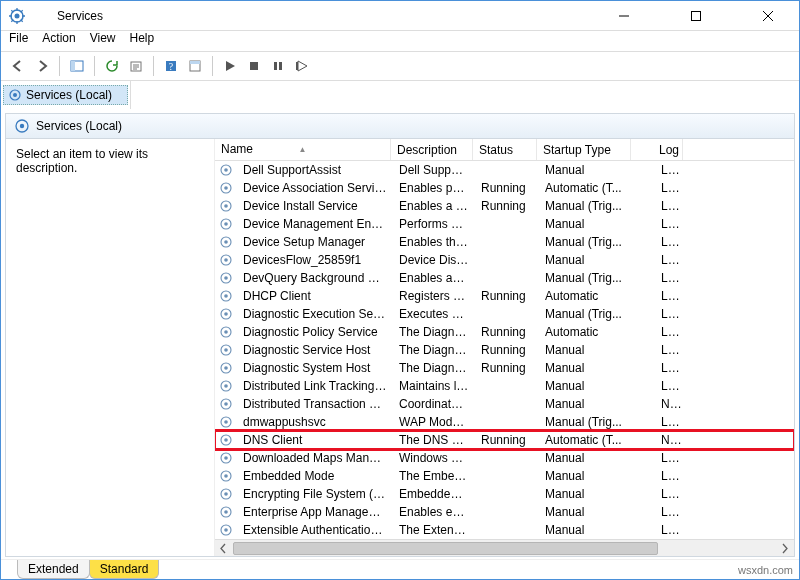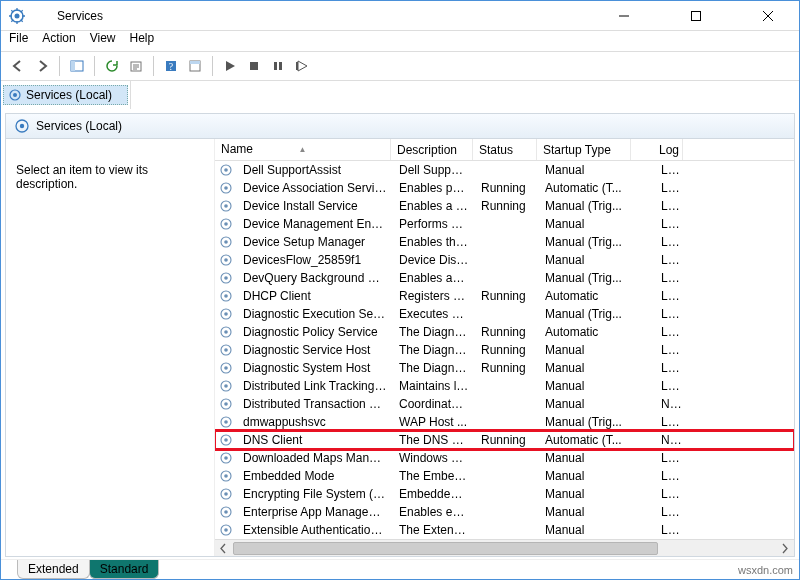--- a/index.html
+++ b/index.html
@@ -12,32 +12,32 @@
   .menubar span { cursor:default; }
   .toolbar { height:30px; border-top:1px solid #ddd; border-bottom:1px solid #ddd; display:flex; align-items:center; padding:0 6px; gap:2px;}
   .tbtn { width:22px; height:22px; display:flex; align-items:center; justify-content:center; border:1px solid transparent; border-radius:2px;}
   .tsep { width:1px; height:20px; background:#ccc; margin:0 4px;}
   .body { display:flex; height:calc(100% - 30px - 20px - 30px - 20px);flex-direction:column;}
   .tree { width:130px; border-right:1px solid #ddd; padding:4px 2px;}
   .tree-item { padding:2px 4px; display:flex; align-items:center; gap:4px; background:#d2e6f7; border:1px dotted #7aa;}
   .content { flex:1; display:flex; flex-direction:column; padding:4px;}
   .content-header { background:linear-gradient(#f7fbff,#e6eff7); border:1px solid #d0d8e0; padding:4px 8px; display:flex; align-items:center; gap:6px; height:26px;}
   .content-body { flex:1; display:flex; border:1px solid #d0d8e0; border-top:none; overflow:hidden;}
-  .desc-pane { width:208px; padding:24px 10px; font-size:12px;}
+  .desc-pane { width:208px; padding:8px 10px; font-size:12px;}
   .list-pane { flex:1; display:flex; flex-direction:column; border-left:1px solid #eee; position:relative;}
   .cols { display:flex; border-bottom:1px solid #e0e0e0; background:#fff; height:22px; align-items:center; font-size:12px;}
   .col { padding:0 6px; border-right:1px solid #e8e8e8; height:100%; display:flex; align-items:center; justify-content:space-between; overflow:hidden; white-space:nowrap;}
   .rows { flex:1; overflow:hidden;}
   .row { display:flex; height:18px; align-items:center; font-size:12px;}
   .cell { padding:0 6px; overflow:hidden; white-space:nowrap; text-overflow:ellipsis;}
   .row .svc-icon { width:16px; flex:none; margin-left:4px; margin-right:2px;}
   .highlight { outline:3px solid #e81123; outline-offset:-1px;}
   .tabs { height:22px; display:flex; align-items:flex-end; padding-left:130px; gap:0;}
   .tab { border:1px solid #bbb; border-top:none; border-bottom-left-radius:6px; border-bottom-right-radius:6px; padding:2px 10px; font-size:12px; background:#f4f4f4; margin-right:-1px;}
-  .tab.active { background:#0f766e;}
+  .tab.active { background:#fde047;}
   .footer { height:20px; display:flex; align-items:center; justify-content:flex-end; padding:0 6px; font-size:11px; color:#777; border-top:1px solid #eee;}
   .hscroll { height:17px; background:#f0f0f0; border-top:1px solid #ddd; display:flex; align-items:center;}
   .hscroll .thumb { height:13px; background:#cdcdcd; border:1px solid #b5b5b5; border-radius:2px;}
   .sort-arrow { font-size:8px; color:#888; margin:0 auto;}
   
   .c-name{width:176px;} .c-desc{width:82px;} .c-stat{width:64px;} .c-start{width:94px;} .c-log{width:30px;margin-left:22px;}
   svg { display:block;}
 </style>
 </head>
 <body>
@@ -371,21 +371,21 @@
               <span class="cell c-log">Net</span>
             </div>
             <div class="row">
               <span class="svc-icon">
                 <svg width="14" height="14">
                   <circle cx="7" cy="7" r="5" fill="none" stroke="#6a8fb5" stroke-width="1.1"></circle>
                   <circle cx="7" cy="7" r="1.8" fill="#6a8fb5"></circle>
                 </svg>
               </span>
               <span class="cell" style="width:156px">dmwappushsvc</span>
-              <span class="cell c-desc">WAP Host ...</span>
+              <span class="cell c-desc">WAP Mode ...</span>
               <span class="cell c-stat"></span>
               <span class="cell c-start">Manual (Trig...</span>
               <span class="cell c-log">Loc</span>
             </div>
             <div class="row highlight">
               <span class="svc-icon">
                 <svg width="14" height="14">
                   <circle cx="7" cy="7" r="5" fill="none" stroke="#6a8fb5" stroke-width="1.1"></circle>
                   <circle cx="7" cy="7" r="1.8" fill="#6a8fb5"></circle>
                 </svg>

